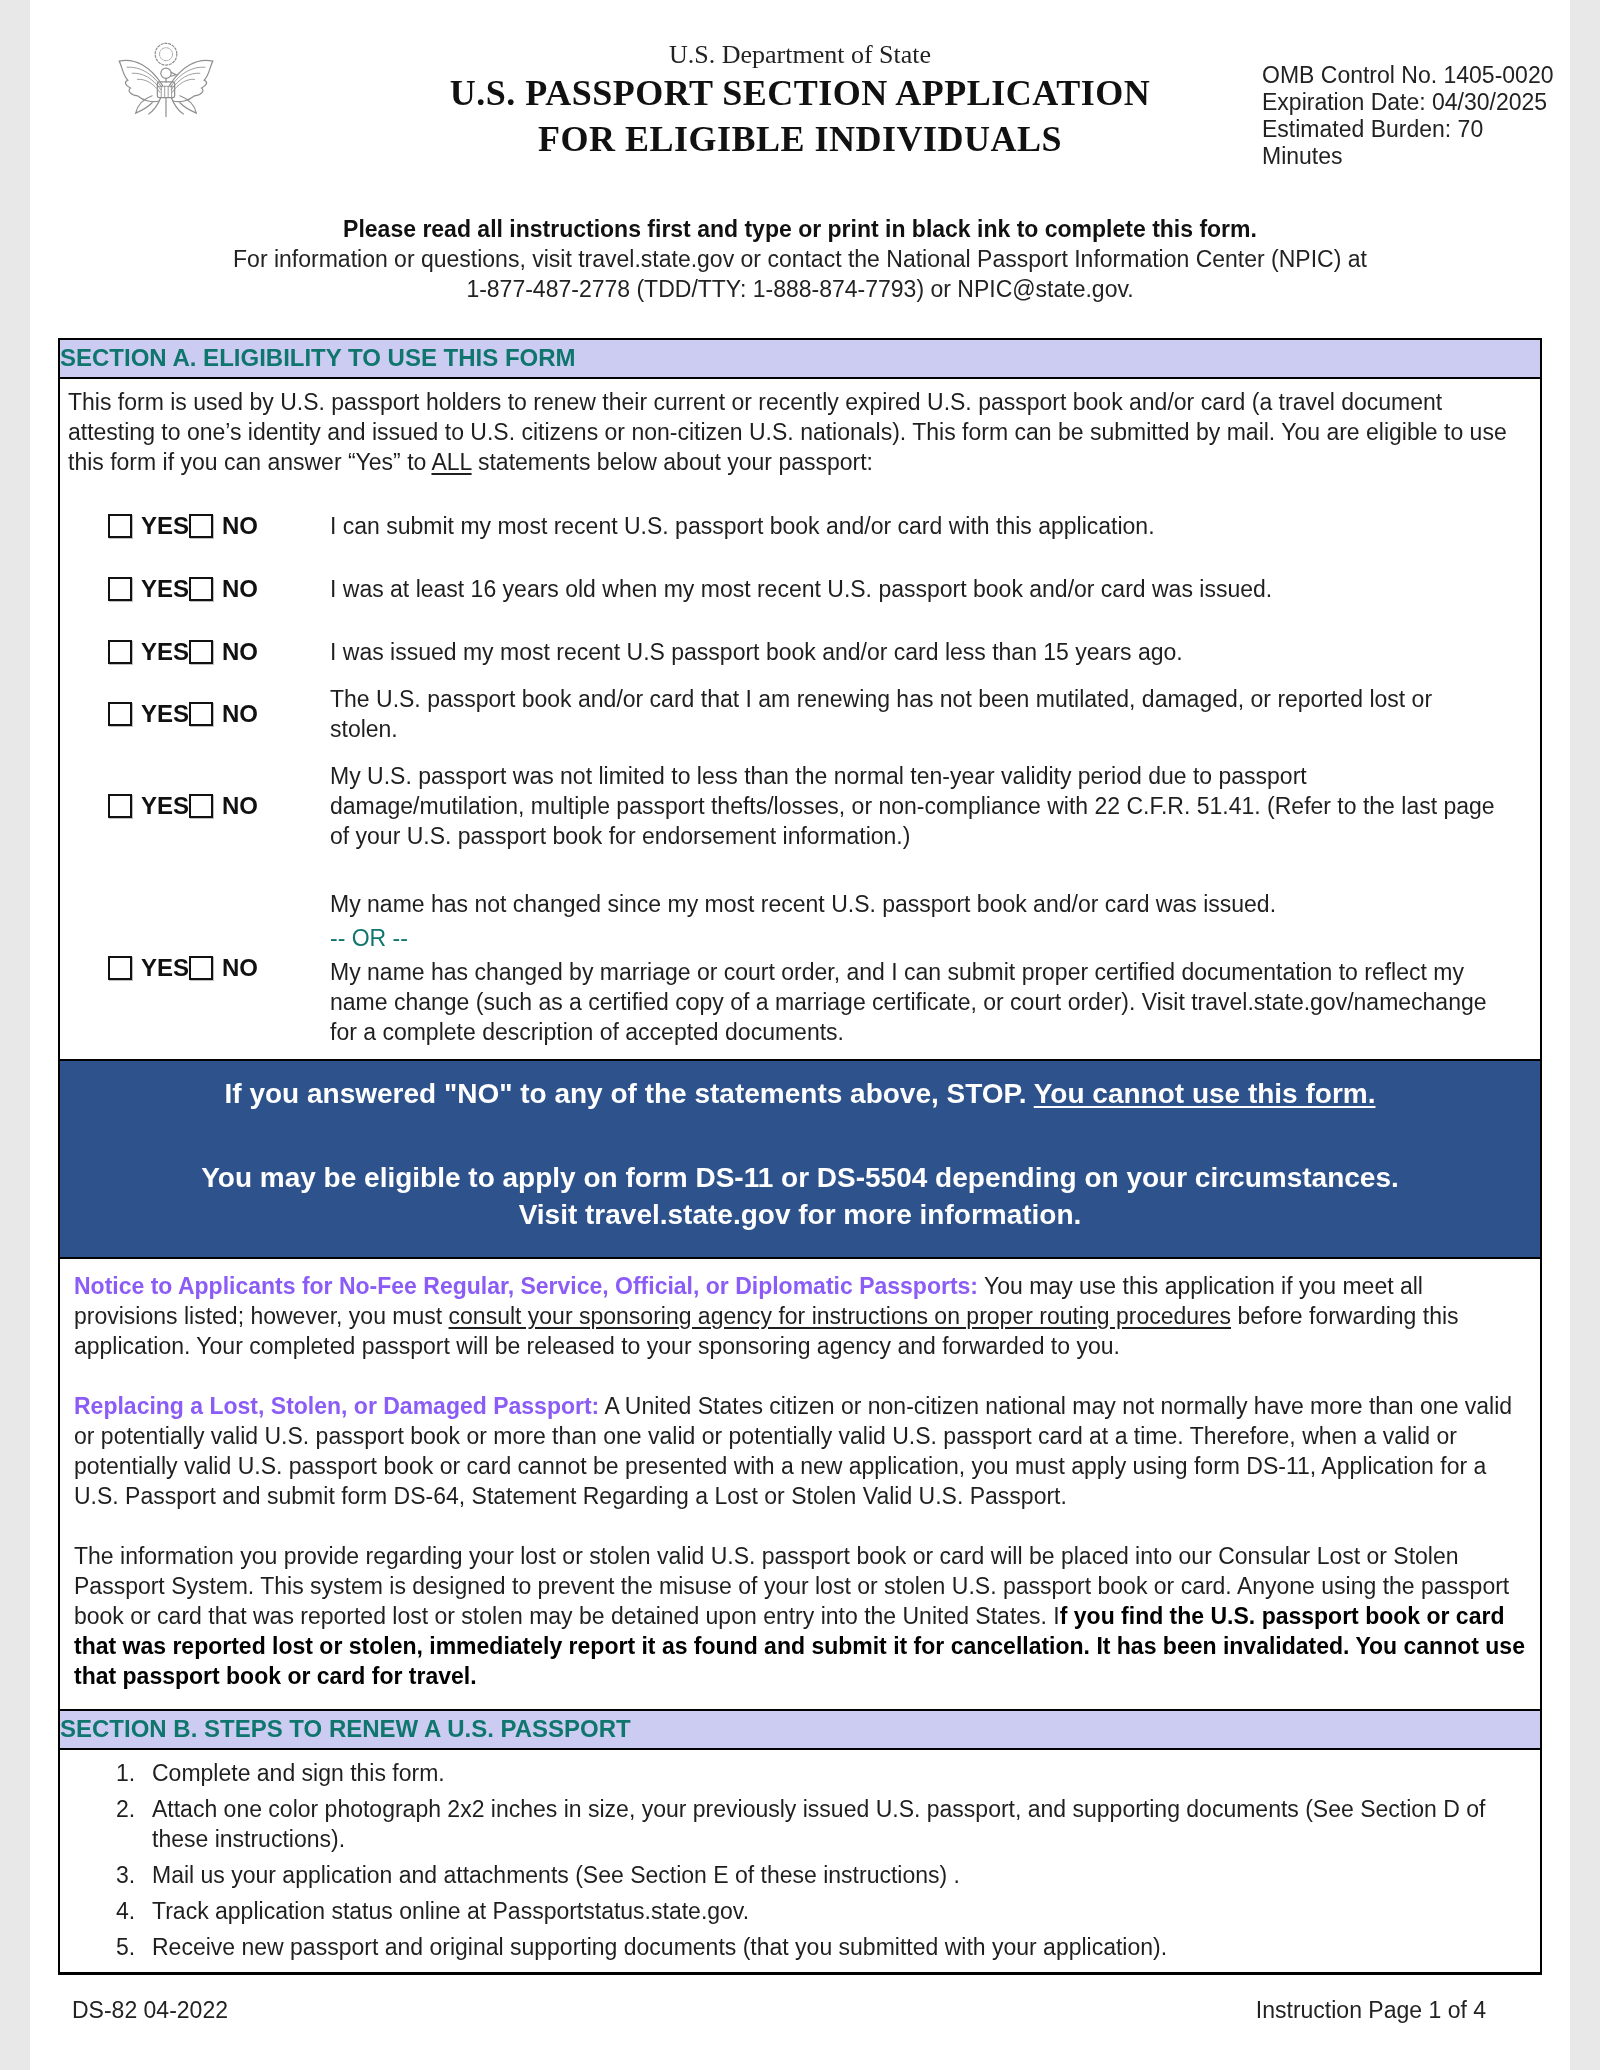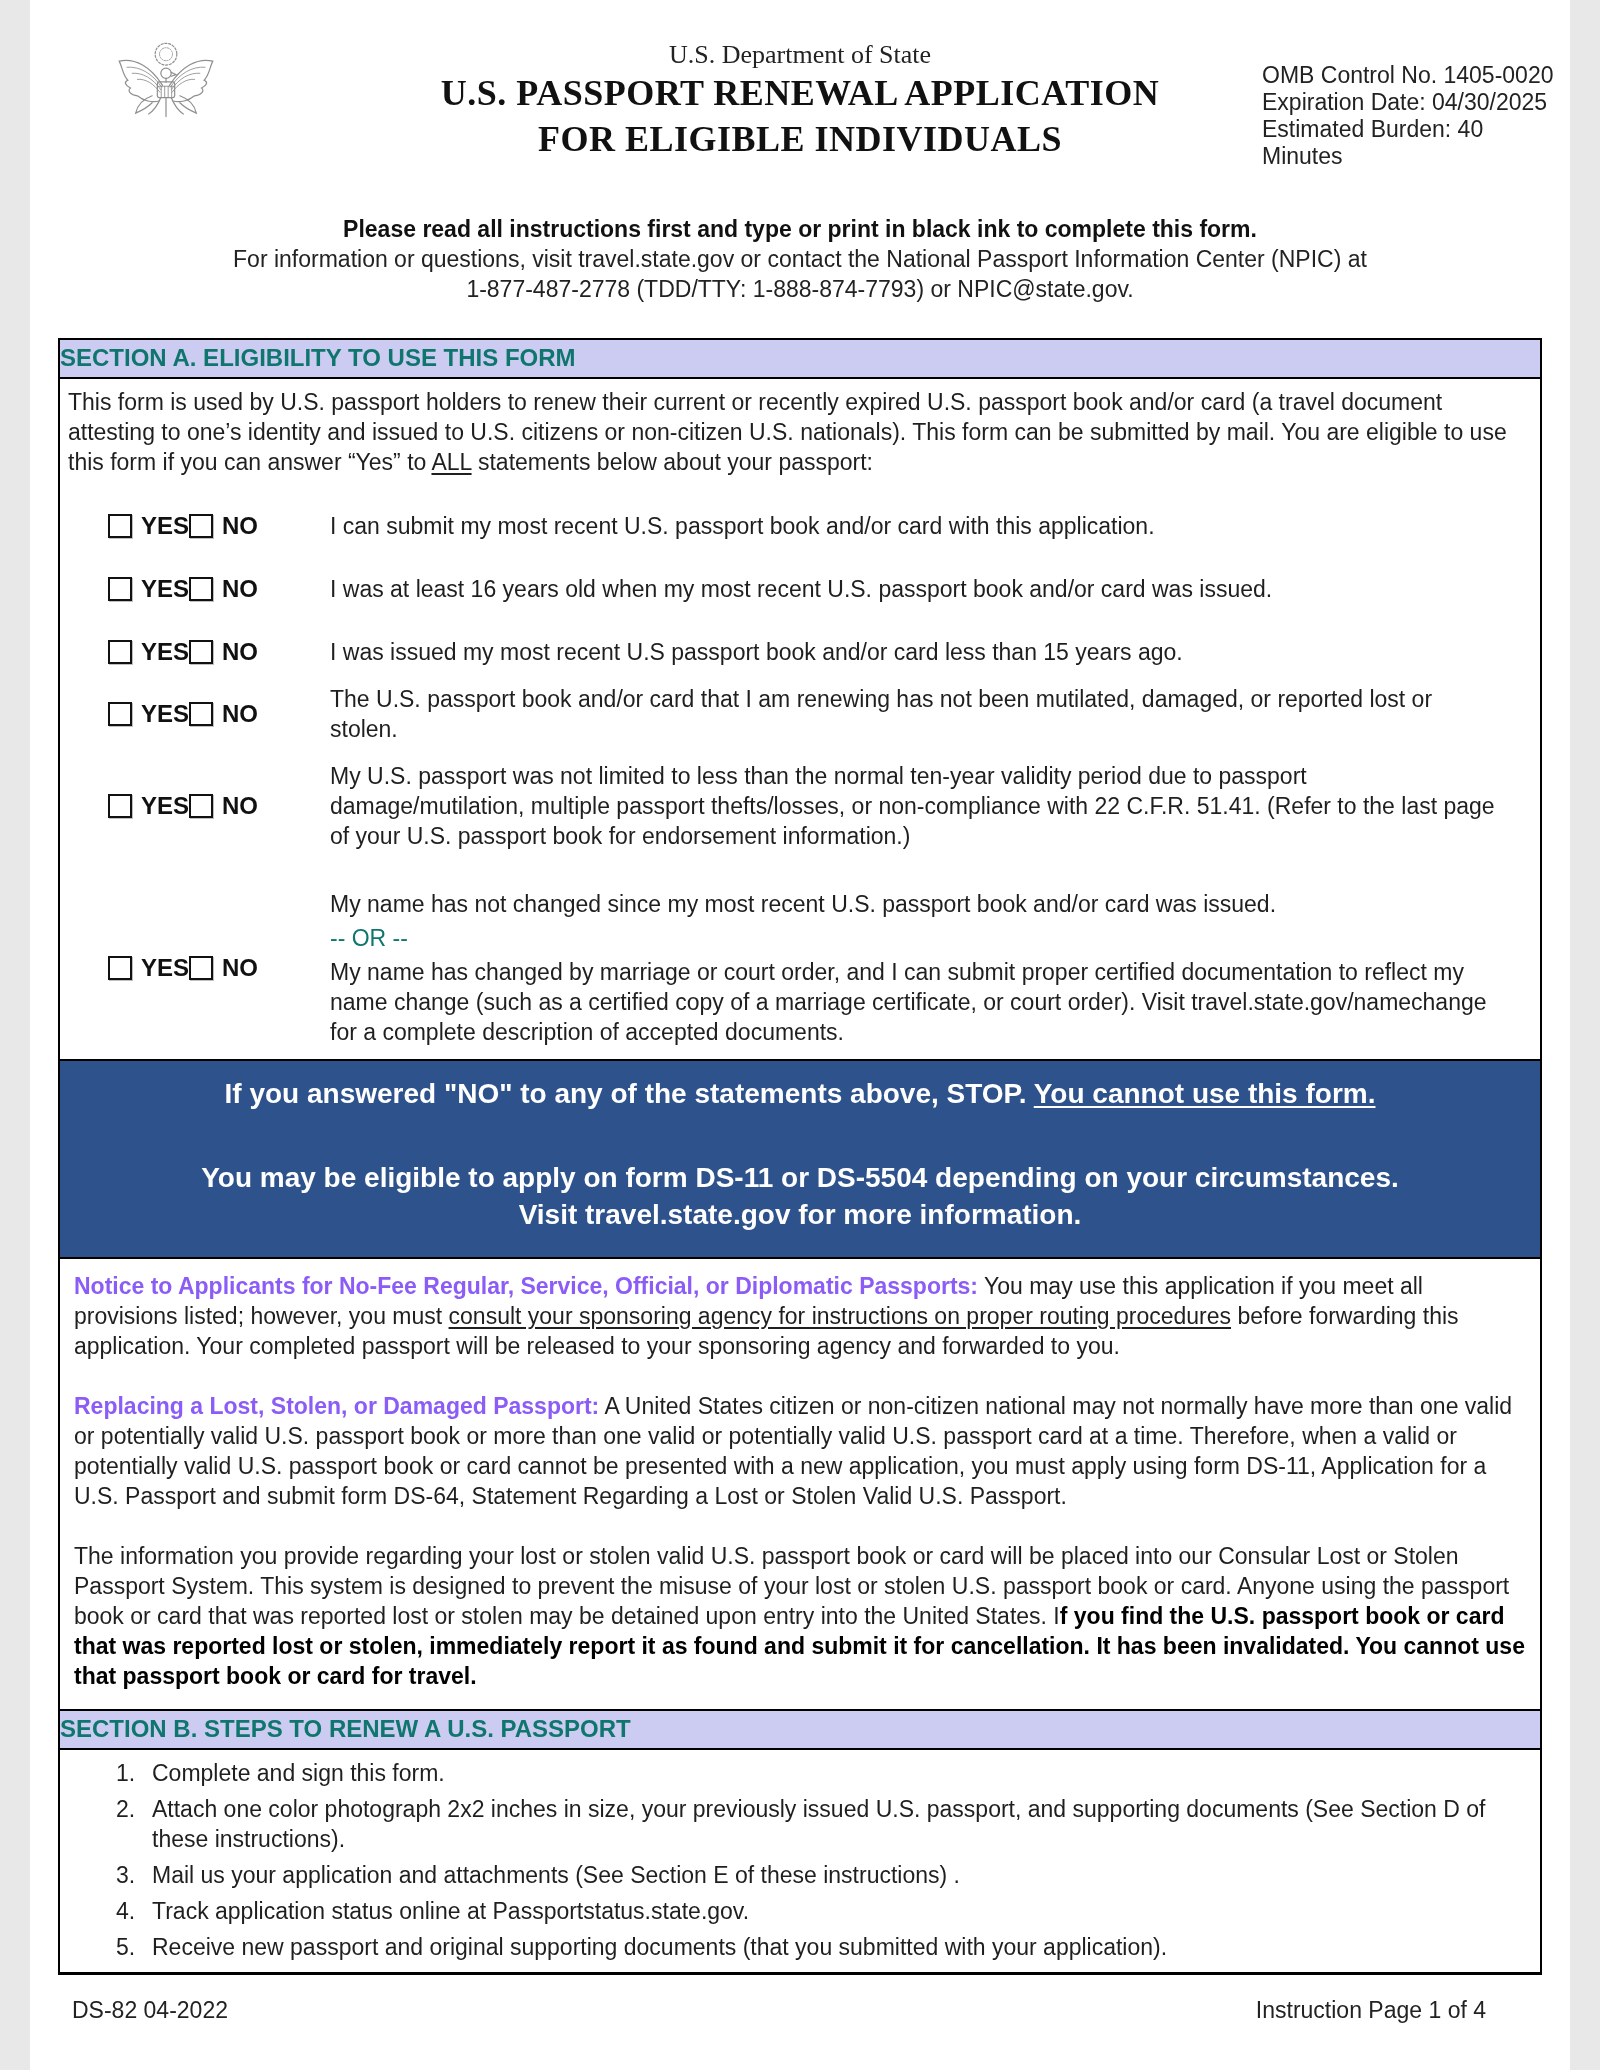--- a/index.html
+++ b/index.html
@@ -101,27 +101,27 @@
           <rect x="50" y="48" width="20" height="18" rx="2"></rect>
           <path d="M50,53 H70 M54.5,53 V66 M58.5,53 V66 M62.5,53 V66 M66.5,53 V66" stroke-width="1"></path>
           <path d="M54,66 C50,76 46,81 40,85 M60,66 C60,77 60,83 60,88 M66,66 C70,76 74,81 80,85"></path>
           <path d="M44,64 C33,68 27,75 25,84 C32,81 38,78 44,72"></path>
           <path d="M76,64 C87,68 93,75 95,84 C88,81 82,78 76,72"></path>
         </g>
       </svg>
     </div>
     <div class="header-center">
       <div class="agency">U.S. Department of State</div>
-      <div class="title-line">U.S. PASSPORT RENEWAL APPLICATION</div>
+      <div class="title-line">U.S. PASSPORT SECTION APPLICATION</div>
       <div class="title-line">FOR ELIGIBLE INDIVIDUALS</div>
     </div>
     <div class="omb-block">
       <div>OMB Control No. 1405-0020</div>
       <div>Expiration Date: 04/30/2025</div>
-      <div>Estimated Burden: 40 Minutes</div>
+      <div>Estimated Burden: 70 Minutes</div>
     </div>
   </div>
 
   <div class="intro">
     <div class="bold-line">Please read all instructions first and type or print in black ink to complete this form.</div>
     <div>For information or questions, visit travel.state.gov or contact the National Passport Information Center (NPIC) at</div>
     <div>1-877-487-2778 (TDD/TTY: 1-888-874-7793) or NPIC@state.gov.</div>
   </div>
 
   <div class="framed section-bar" style="margin-top:34px;">SECTION A. ELIGIBILITY TO USE THIS FORM</div>

